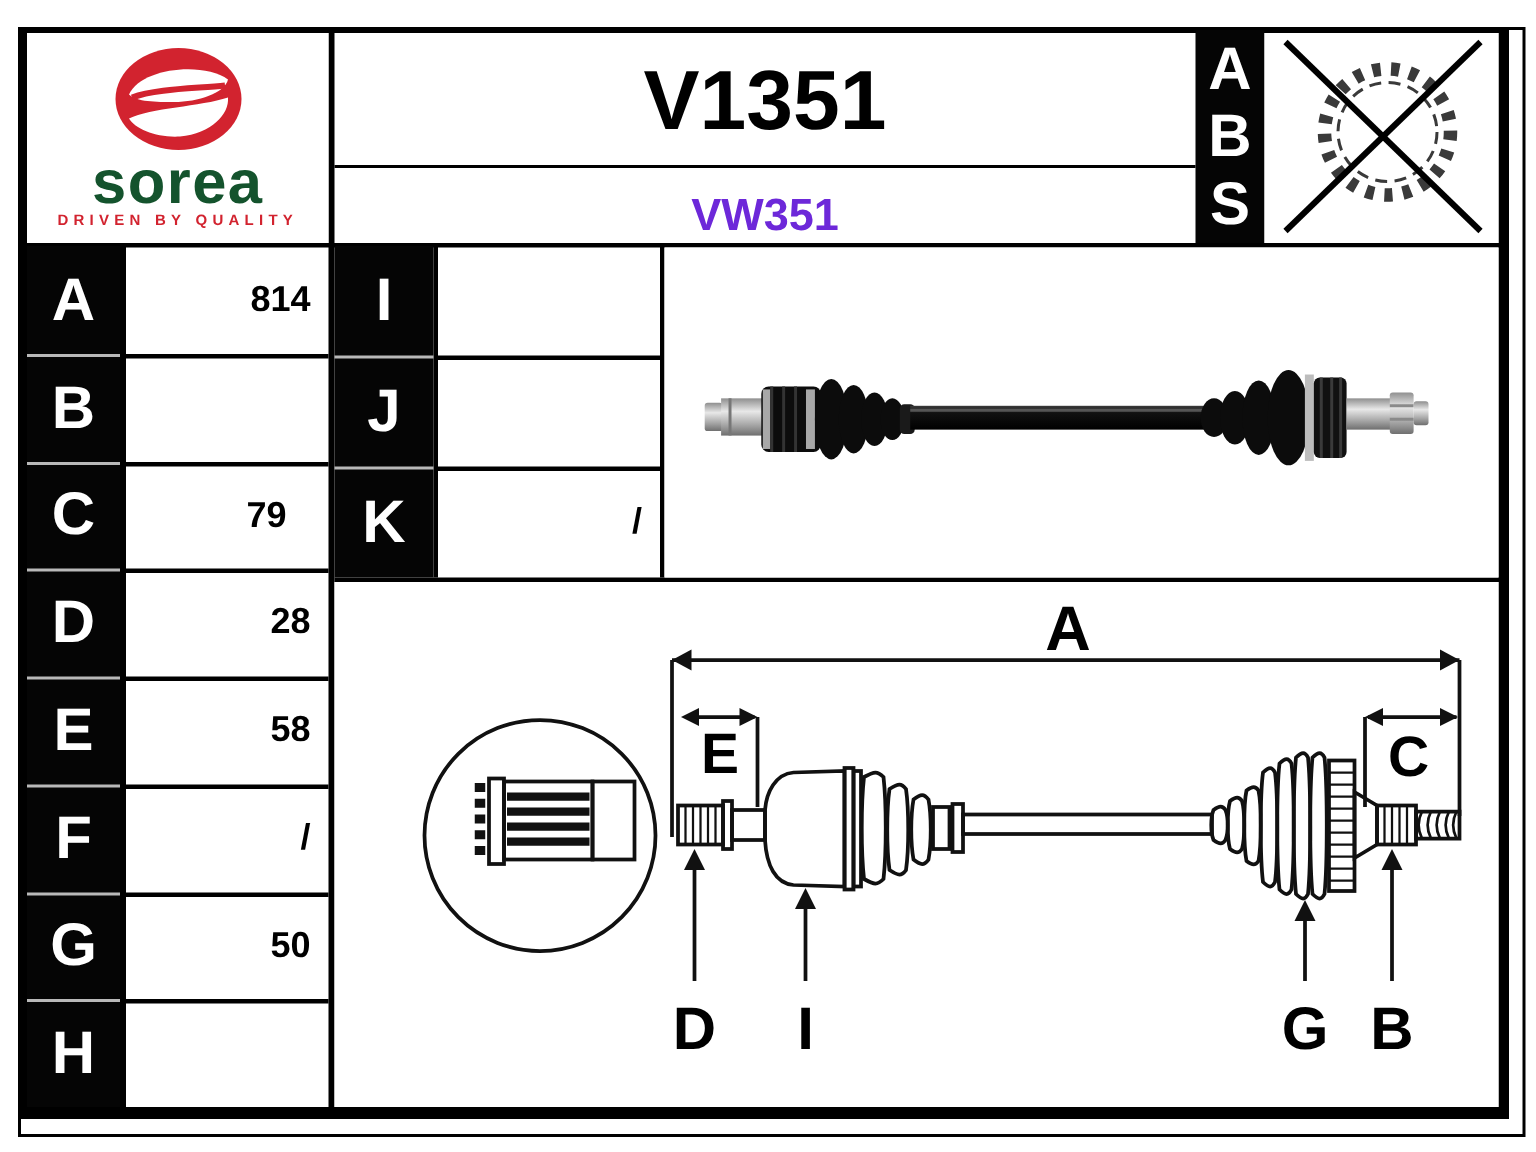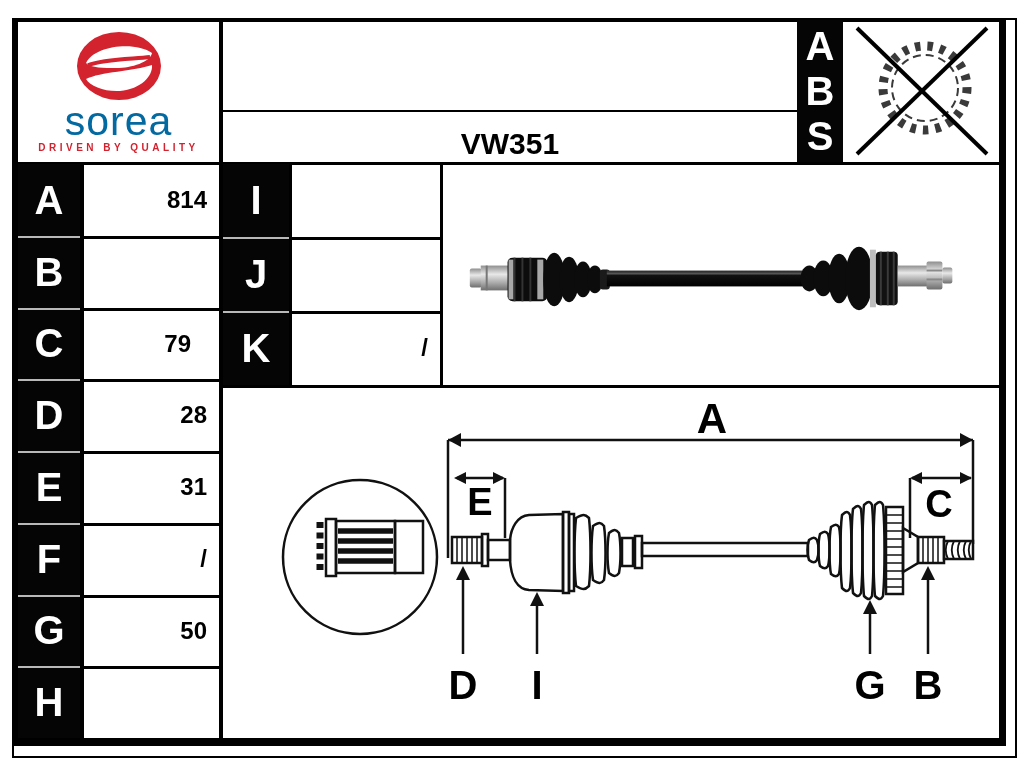--- a/index.html
+++ b/index.html
@@ -9,28 +9,28 @@
          border:2px solid #000;}
   .vline,.hline{position:absolute;background:#000;}
   .grayline{position:absolute;background:#b9b9b9;}
   .blackcol{position:absolute;background:#050505;}
   .cell-letter{position:absolute;color:#fff;font-weight:bold;font-size:40px;
          display:flex;align-items:center;justify-content:center;}
   .cell-value{position:absolute;color:#000;font-weight:bold;font-size:24px;
          display:flex;align-items:center;justify-content:flex-end;padding-right:12px;box-sizing:border-box;}
   .logo-box{position:absolute;left:18px;top:22px;width:201px;height:140px;background:#fff;
          display:flex;flex-direction:column;align-items:center;justify-content:center;}
-  .logo-word{font-weight:normal;font-size:41px;letter-spacing:1px;color:#0369a1;line-height:36px;margin-top:2px;}
+  .logo-word{font-weight:bold;font-size:41px;letter-spacing:1px;color:#14532d;line-height:36px;margin-top:2px;}
   .logo-tag{font-weight:bold;font-size:10px;letter-spacing:3.5px;color:#d2232f;margin-top:3px;}
   .pn-main{position:absolute;left:223px;top:22px;width:574px;height:88px;
          display:flex;align-items:center;justify-content:center;
          font-weight:bold;font-size:56px;color:#000;}
   .pn-sub{position:absolute;left:223px;top:112px;width:574px;height:64px;
          display:flex;align-items:center;justify-content:center;
-         font-weight:bold;font-size:30px;color:#000000;}
+         font-weight:bold;font-size:30px;color:#6d28d9;}
   .abs-strip{position:absolute;left:797px;top:20px;width:46px;height:142px;background:#050505;
          display:flex;flex-direction:column;align-items:center;justify-content:center;}
   .abs-strip span{color:#fff;font-weight:bold;font-size:40px;line-height:45px;}
   .gear-box{position:absolute;left:843px;top:22px;width:156px;height:140px;background:#fff;}
   .photo-box{position:absolute;left:443px;top:165px;width:556px;height:220px;background:#fff;}
   .diagram-box{position:absolute;left:223px;top:388px;width:776px;height:350px;background:#fff;}
   svg{display:block;}
   text{font-family:"Liberation Sans",sans-serif;}
 </style>
 </head>
@@ -78,20 +78,21 @@
     <svg width="90" height="70" viewBox="0 0 90 70">
       <ellipse cx="45" cy="35" rx="42" ry="34" fill="#d2232f"></ellipse>
       <path d="M12,32 C20,14 62,10 78,22 C76,31 58,37 42,37 C30,37 17,37 12,32 Z" fill="#fff"></path>
       <path d="M12,48 C26,41 60,40 78,34 C79,45 67,58 46,60 C31,61 16,55 12,48 Z" fill="#fff"></path>
       <path d="M14,34 C30,28 58,28 76,26" stroke="#d2232f" stroke-width="4" fill="none"></path>
     </svg>
     <div class="logo-word">sorea</div>
     <div class="logo-tag">DRIVEN BY QUALITY</div>
   </div>
 
+  <div class="pn-main">V1351</div>
   <div class="pn-sub">VW351</div>
 
   <div class="abs-strip">
     <span>A</span>
     <span>B</span>
     <span>S</span>
   </div>
   <div class="gear-box">
     <svg width="156" height="140" viewBox="0 0 156 140">
       <circle cx="82" cy="66" r="42" fill="none" stroke="#3a3a3a" stroke-width="9" stroke-dasharray="5.5 7"></circle>
@@ -106,21 +107,21 @@
   <div class="cell-letter" style="left:18px;top:308px;width:62px;height:71px;">C</div>
   <div class="cell-letter" style="left:18px;top:379px;width:62px;height:72px;">D</div>
   <div class="cell-letter" style="left:18px;top:451px;width:62px;height:72px;">E</div>
   <div class="cell-letter" style="left:18px;top:523px;width:62px;height:72px;">F</div>
   <div class="cell-letter" style="left:18px;top:595px;width:62px;height:71px;">G</div>
   <div class="cell-letter" style="left:18px;top:666px;width:62px;height:72px;">H</div>
 
   <div class="cell-value" style="left:84px;top:164px;width:135px;height:72px;">814</div>
   <div class="cell-value" style="left:84px;top:308px;width:119px;height:71px;">79</div>
   <div class="cell-value" style="left:84px;top:379px;width:135px;height:72px;padding-left:32px;">28</div>
-  <div class="cell-value" style="left:84px;top:451px;width:135px;height:72px;">31</div>
+  <div class="cell-value" style="left:84px;top:451px;width:135px;height:72px;">58</div>
   <div class="cell-value" style="left:84px;top:523px;width:135px;height:72px;">/</div>
   <div class="cell-value" style="left:84px;top:595px;width:135px;height:71px;">50</div>
   <div class="cell-value" style="left:84px;top:666px;width:135px;height:72px;"></div>
 
   <div class="cell-letter" style="left:223px;top:164px;width:66px;height:73px;">I</div>
   <div class="cell-letter" style="left:223px;top:237px;width:66px;height:74px;">J</div>
   <div class="cell-letter" style="left:223px;top:311px;width:66px;height:74px;">K</div>
   <div class="cell-value" style="left:292px;top:164px;width:148px;height:73px;margin-left:44px;">66</div>
   <div class="cell-value" style="left:292px;top:237px;width:148px;height:74px;"></div>
   <div class="cell-value" style="left:292px;top:311px;width:148px;height:74px;">/</div>

